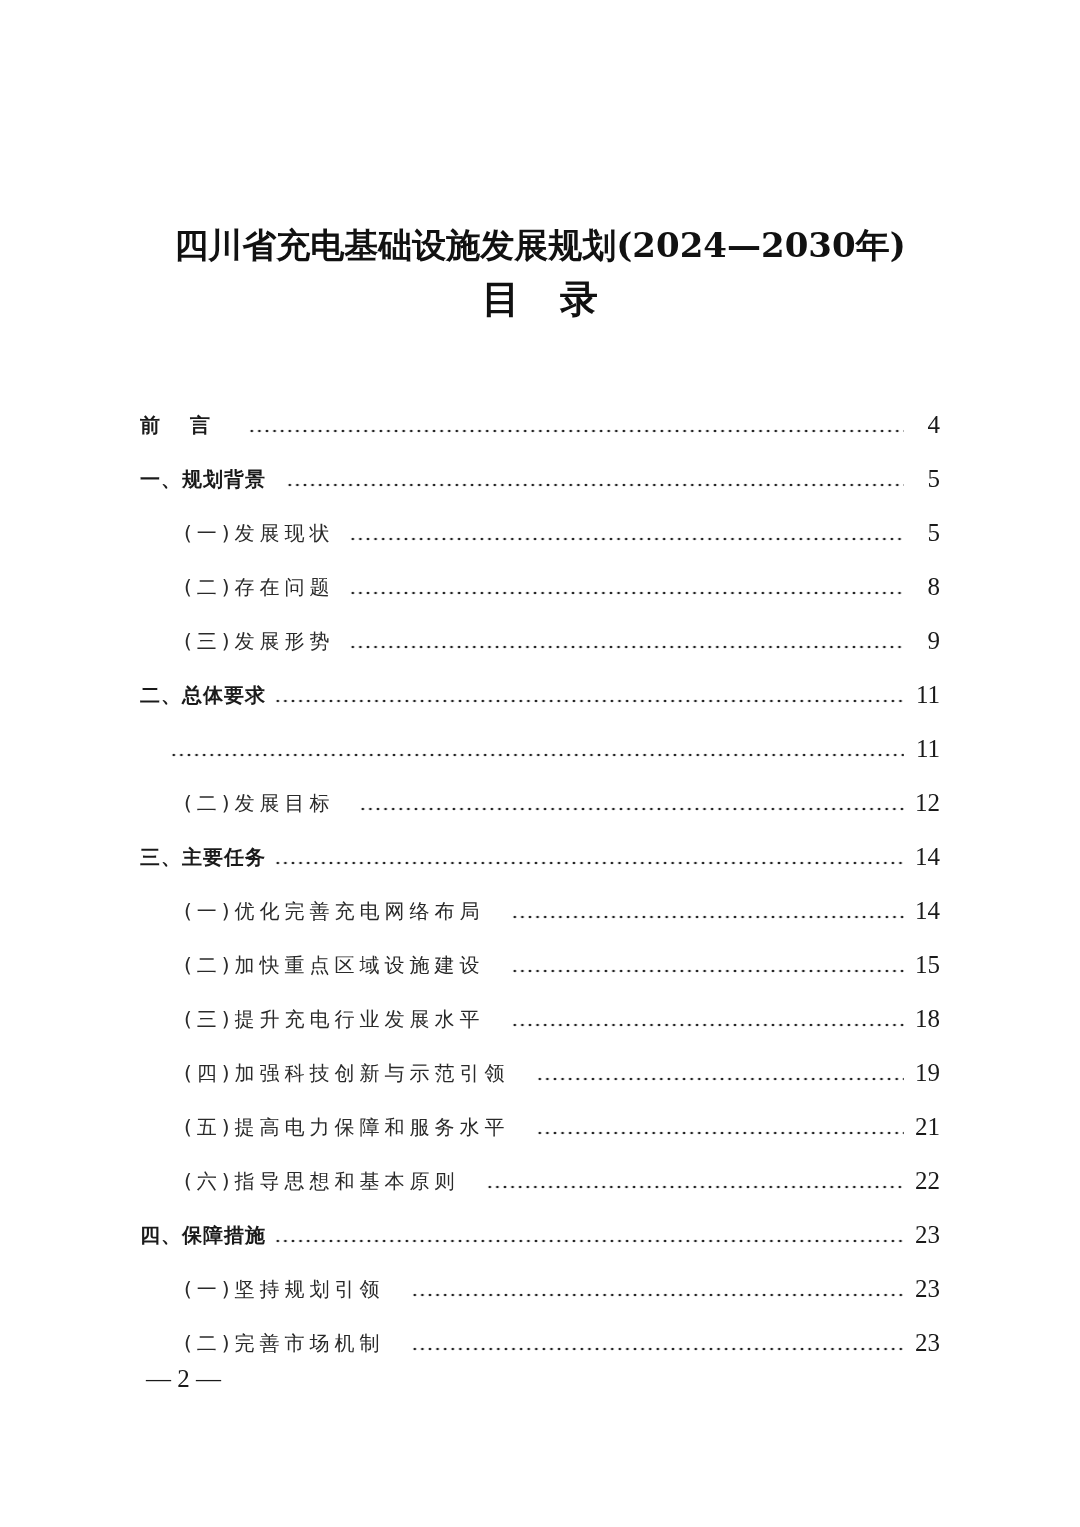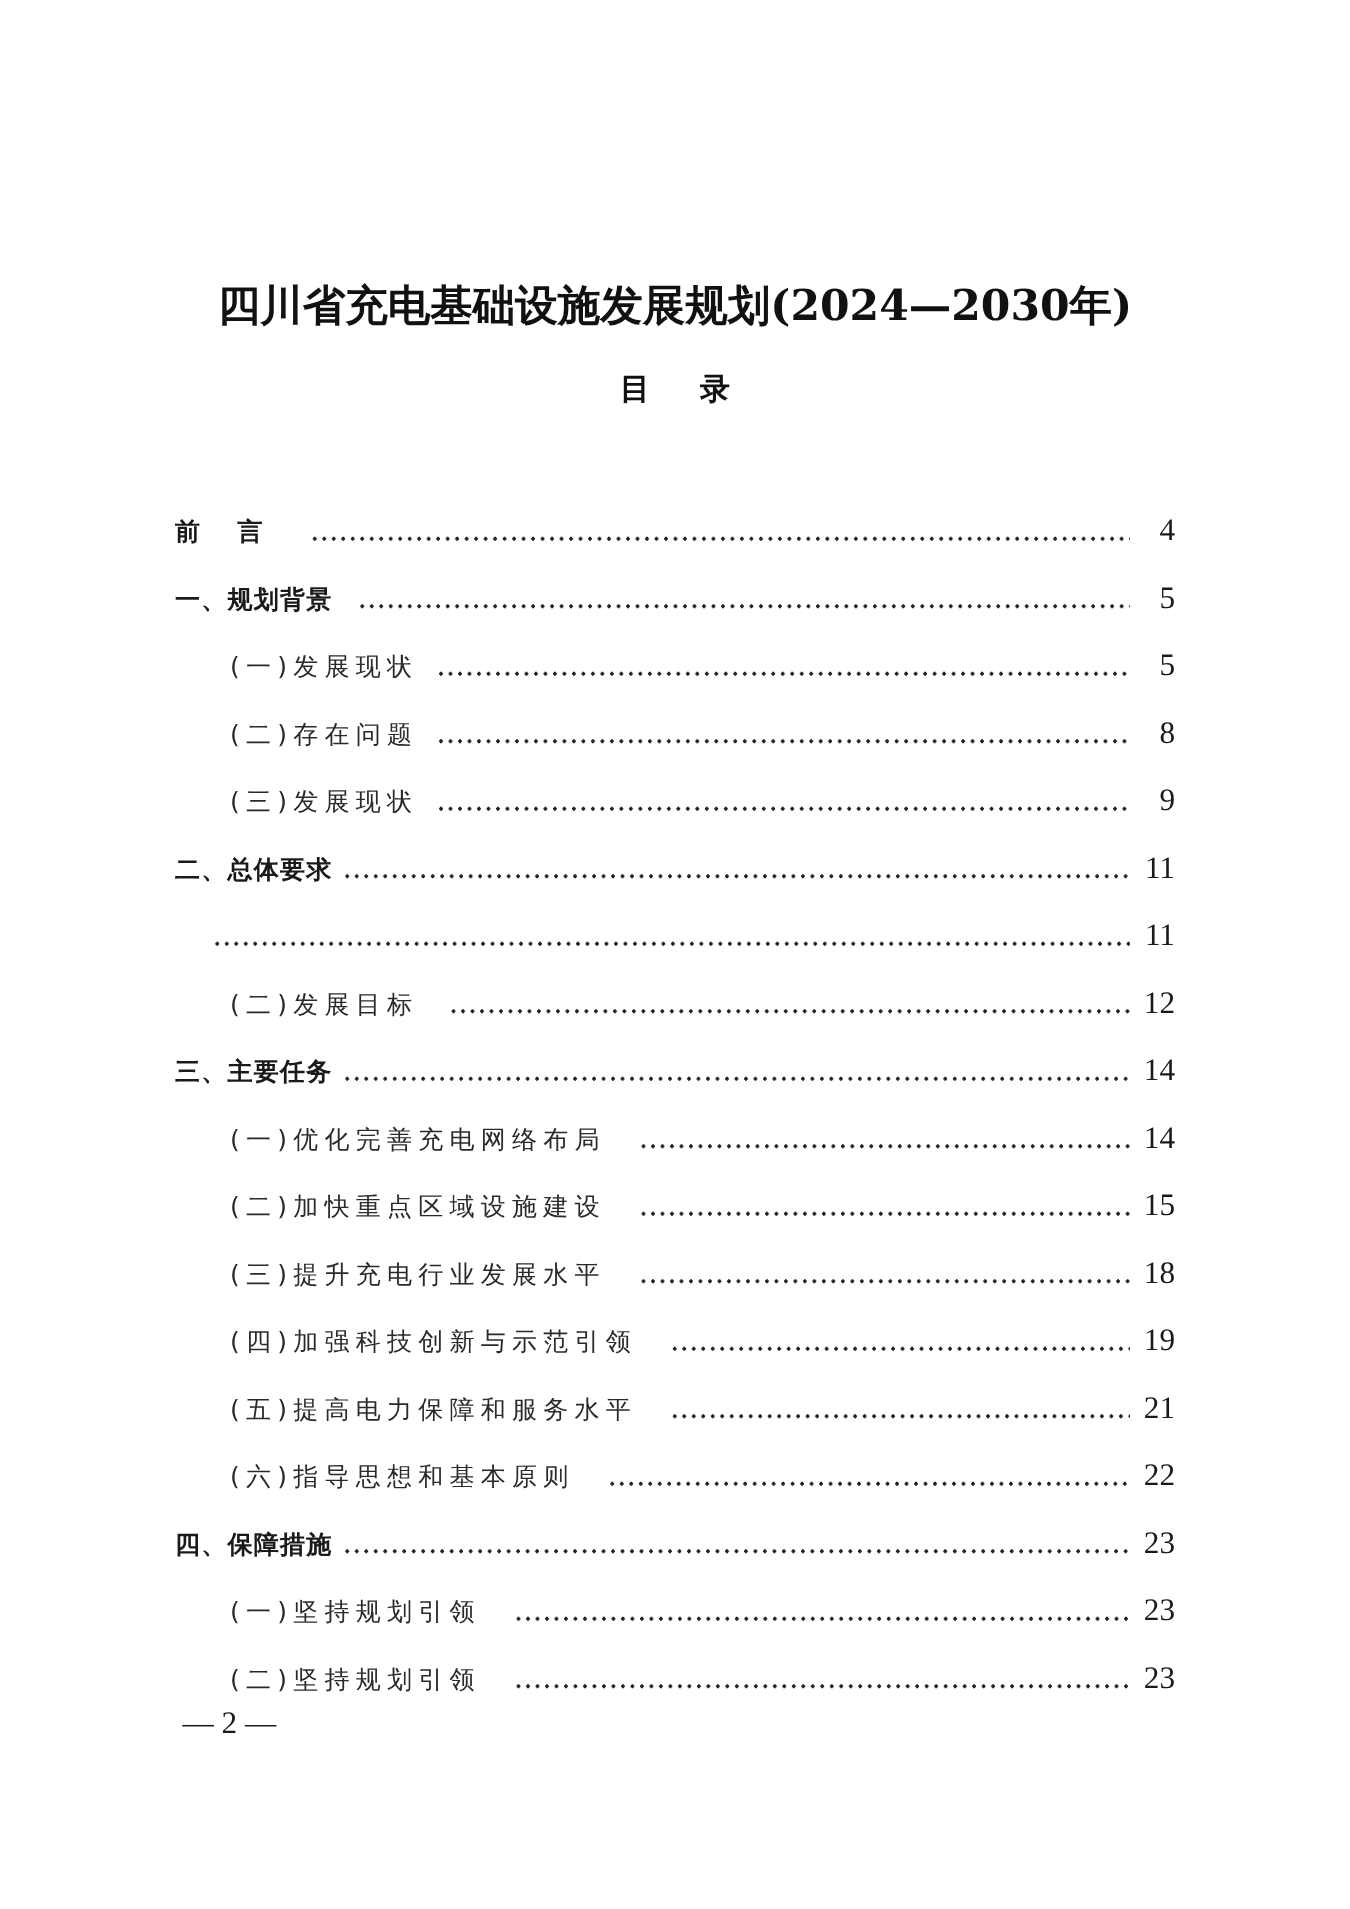--- a/index.html
+++ b/index.html
@@ -26,24 +26,24 @@
       font-size: 34px;
       letter-spacing: 0px;
       line-height: 46px;
       color: #111;
       white-space: nowrap;
     }
     .toc-heading {
       position: absolute;
       left: 0;
       width: 1080px;
-      top: 288px;
+      top: 276px;
       text-align: center;
       font-weight: bold;
-      font-size: 24px;
+      font-size: 38px;
       line-height: 46px;
       color: #111;
       letter-spacing: 40px;
       text-indent: 40px;
     }
     .toc {
       position: absolute;
       left: 140px;
       top: 400px;
       width: 800px;
@@ -126,21 +126,21 @@
     <span class="label">(一)发展现状</span>
     <span class="leader" style="margin-left:14px"></span>
     <span class="page">5</span>
   </div>
   <div class="toc-row level-2" style="top:162px">
     <span class="label">(二)存在问题</span>
     <span class="leader" style="margin-left:14px"></span>
     <span class="page">8</span>
   </div>
   <div class="toc-row level-2" style="top:216px">
-    <span class="label">(三)发展现状</span>
+    <span class="label">(三)发展形势</span>
     <span class="leader" style="margin-left:14px"></span>
     <span class="page">9</span>
   </div>
   <div class="toc-row level-1" style="top:270px">
     <span class="label">二、总体要求</span>
     <span class="leader"></span>
     <span class="page">11</span>
   </div>
   <div class="toc-row level-2" style="top:324px">
     <span class="leader" style="margin-left:30px"></span>
@@ -190,19 +190,19 @@
     <span class="label">四、保障措施</span>
     <span class="leader"></span>
     <span class="page">23</span>
   </div>
   <div class="toc-row level-2" style="top:864px">
     <span class="label">(一)坚持规划引领</span>
     <span class="leader" style="margin-left:26px"></span>
     <span class="page">23</span>
   </div>
   <div class="toc-row level-2" style="top:918px">
-    <span class="label">(二)坚持规划引领</span>
+    <span class="label">(二)完善市场机制</span>
     <span class="leader" style="margin-left:26px"></span>
     <span class="page">23</span>
   </div>
 </div>
 
 <div class="page-footer">— 2 —</div>
 
 </body></html>

